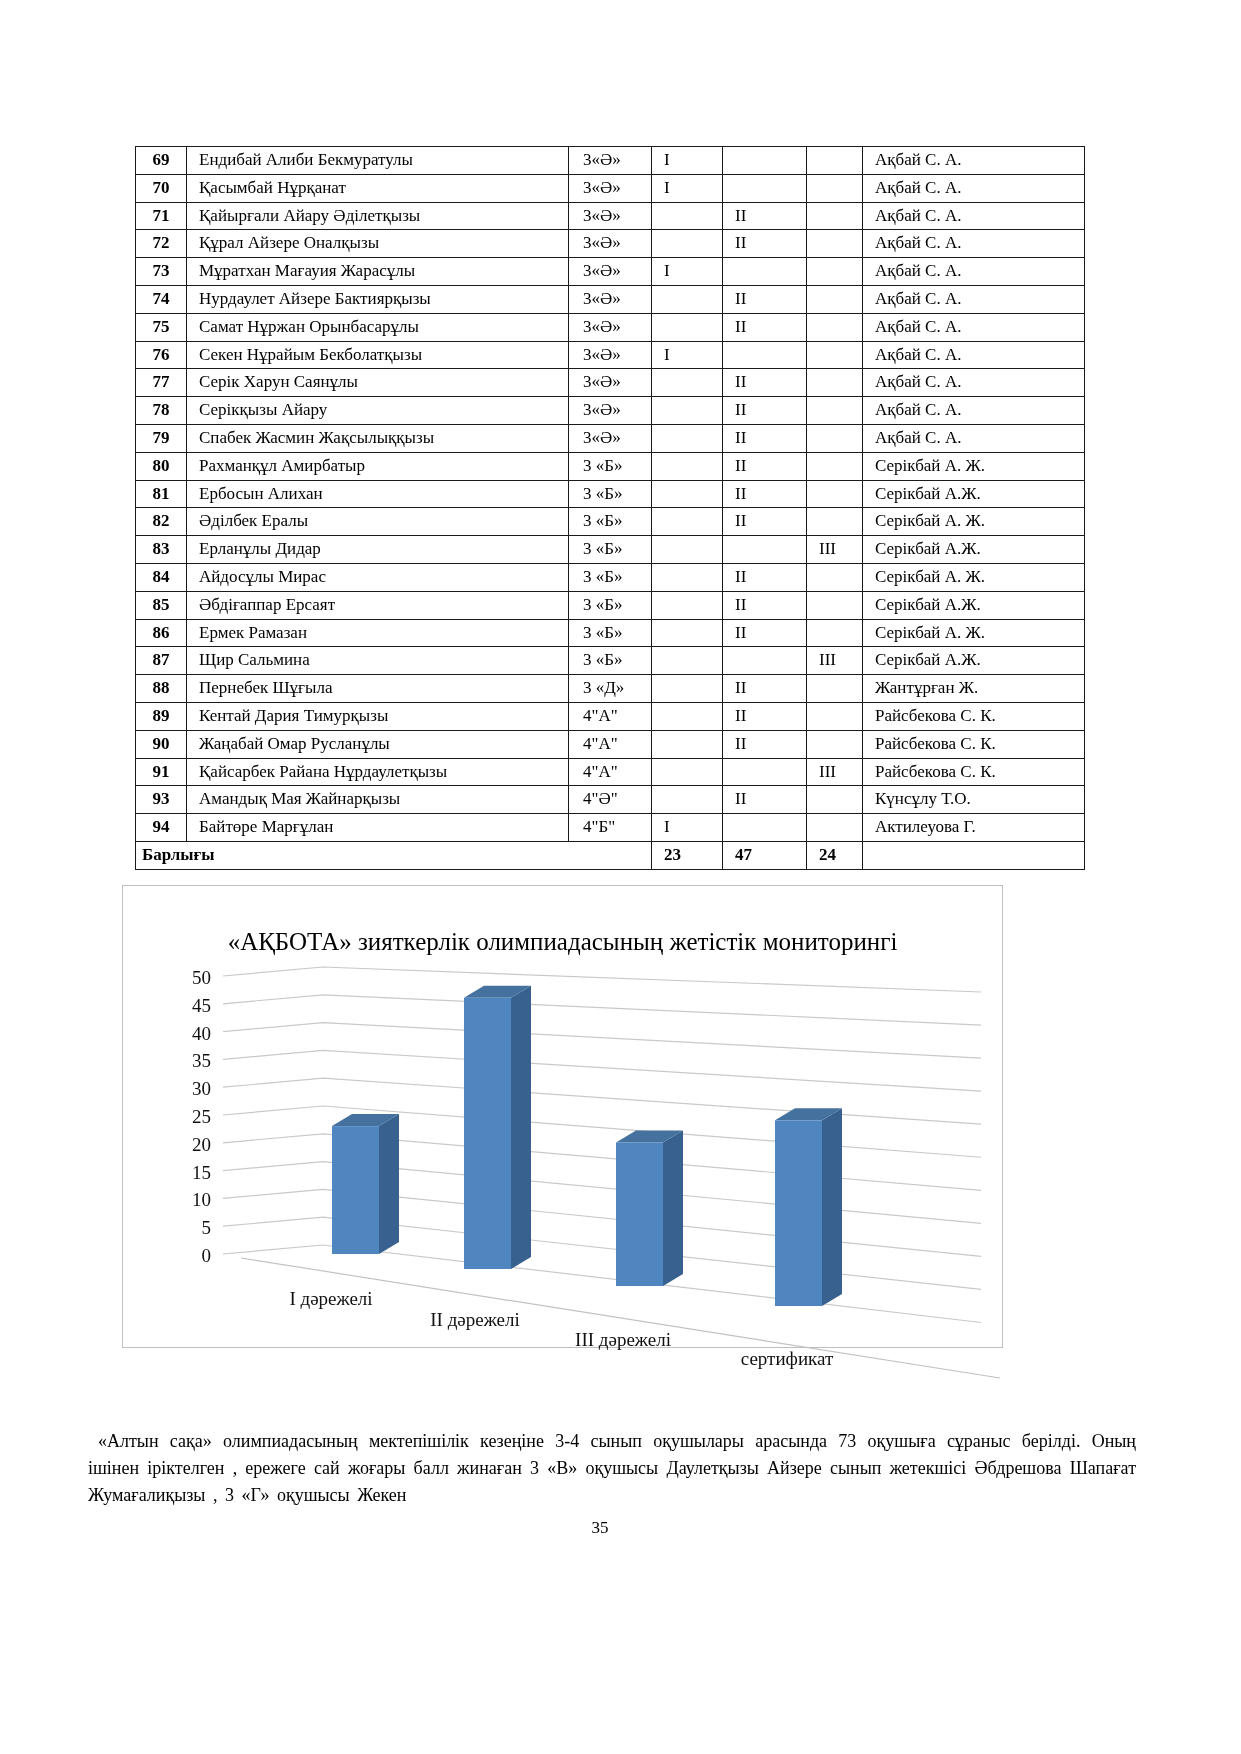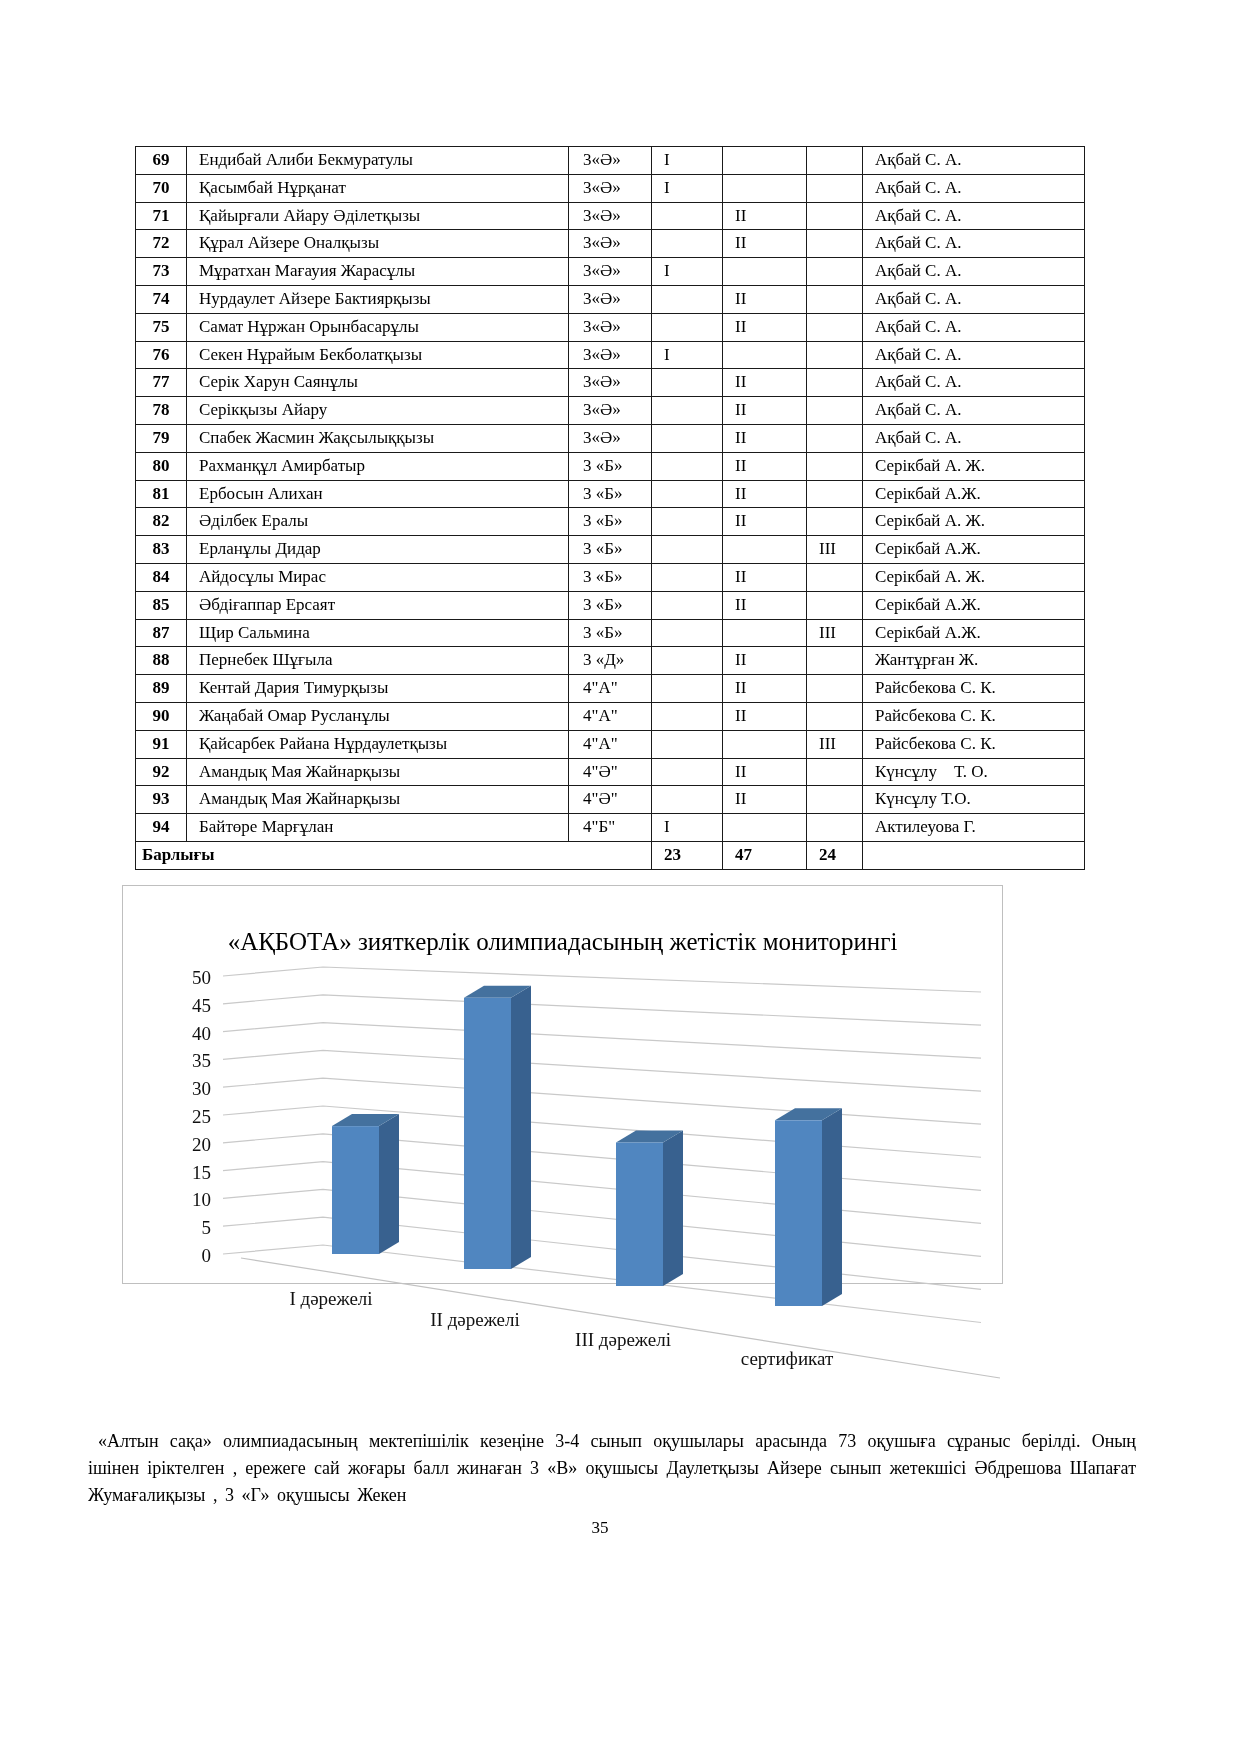--- a/index.html
+++ b/index.html
@@ -20,21 +20,21 @@
   }
   .results .c-num{text-align:center;font-weight:bold;}
   .results .c-name{padding-left:12px;}
   .results .c-class{padding-left:14px;}
   .results .c-lv{padding-left:12px;}
   .results .c-teacher{padding-left:12px;}
   .results .tot{font-weight:bold;margin-top:20px;}
   .results .tot-label{padding-left:6px;font-weight:bold;}
   
   .chartbox{
-    position:absolute;left:122px;top:885px;width:881px;height:399px;
+    position:absolute;left:122px;top:885px;width:881px;height:463px;
     border:1px solid #bfbfbf;background:#fff;box-sizing:border-box;
   }
   .chart-title{
     margin-top:42px;text-align:center;font-size:25px;letter-spacing:0;
     color:#000;
   }
   .chartbox svg{position:absolute;left:0;top:50px;}
   .chartbox text{font-family:"Liberation Serif","DejaVu Serif",serif;font-size:19px;fill:#111;}
   
   .bodytext{
@@ -210,20 +210,29 @@
         <tr>
           <td class="c-num">85</td>
           <td class="c-name">Әбдіғаппар Ерсаят</td>
           <td class="c-class">3 «Б»</td>
           <td class="c-lv"></td>
           <td class="c-lv">II</td>
           <td class="c-lv"></td>
           <td class="c-teacher">Серікбай А.Ж.</td>
         </tr>
         <tr>
+          <td class="c-num">86</td>
+          <td class="c-name">Ермек Рамазан</td>
+          <td class="c-class">3 «Б»</td>
+          <td class="c-lv"></td>
+          <td class="c-lv">II</td>
+          <td class="c-lv"></td>
+          <td class="c-teacher">Серікбай А. Ж.</td>
+        </tr>
+        <tr>
           <td class="c-num">87</td>
           <td class="c-name">Щир Сальмина</td>
           <td class="c-class">3 «Б»</td>
           <td class="c-lv"></td>
           <td class="c-lv"></td>
           <td class="c-lv">III</td>
           <td class="c-teacher">Серікбай А.Ж.</td>
         </tr>
         <tr>
           <td class="c-num">88</td>
@@ -253,29 +262,20 @@
           <td class="c-teacher">Райсбекова С. К.</td>
         </tr>
         <tr>
           <td class="c-num">91</td>
           <td class="c-name">Қайсарбек Райана Нұрдаулетқызы</td>
           <td class="c-class">4"А"</td>
           <td class="c-lv"></td>
           <td class="c-lv"></td>
           <td class="c-lv">III</td>
           <td class="c-teacher">Райсбекова С. К.</td>
-        </tr>
-        <tr>
-          <td class="c-num">92</td>
-          <td class="c-name">Амандық Мая Жайнарқызы</td>
-          <td class="c-class">4"Ә"</td>
-          <td class="c-lv"></td>
-          <td class="c-lv">II</td>
-          <td class="c-lv"></td>
-          <td class="c-teacher">Күнсұлу    Т. О.</td>
         </tr>
         <tr>
           <td class="c-num">93</td>
           <td class="c-name">Амандық Мая Жайнарқызы</td>
           <td class="c-class">4"Ә"</td>
           <td class="c-lv"></td>
           <td class="c-lv">II</td>
           <td class="c-lv"></td>
           <td class="c-teacher">Күнсұлу Т.О.</td>
         </tr>

